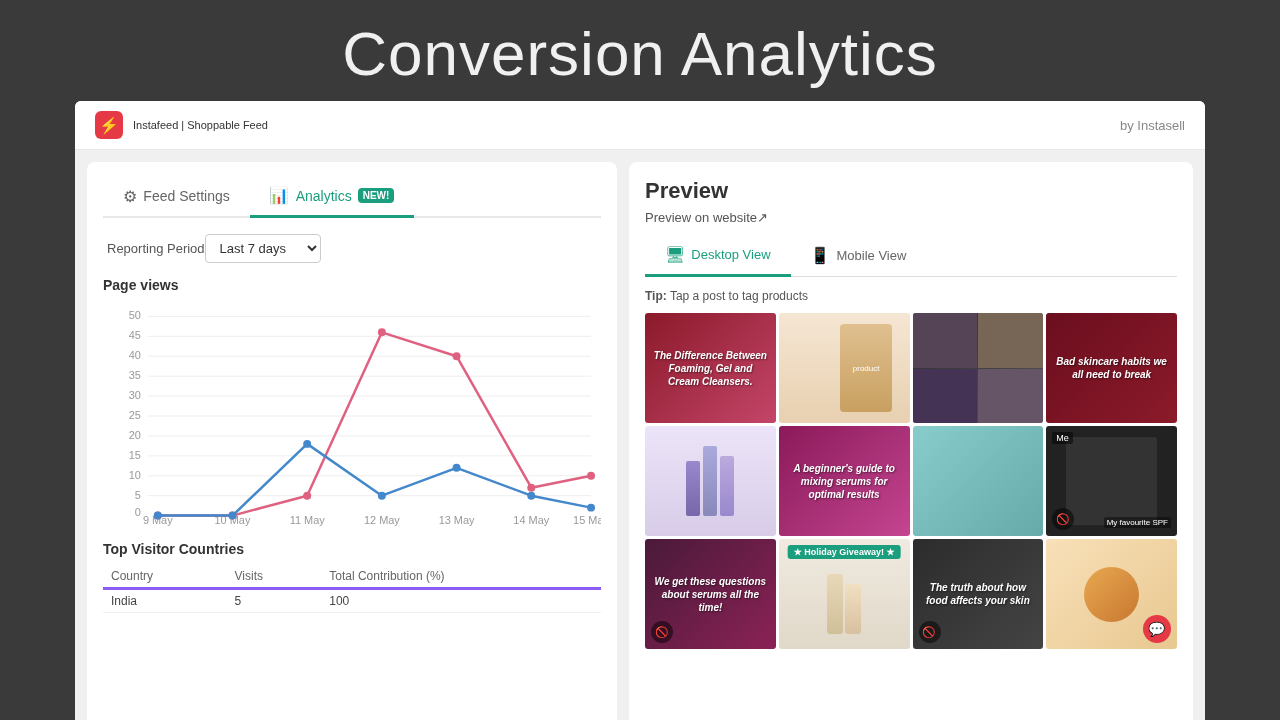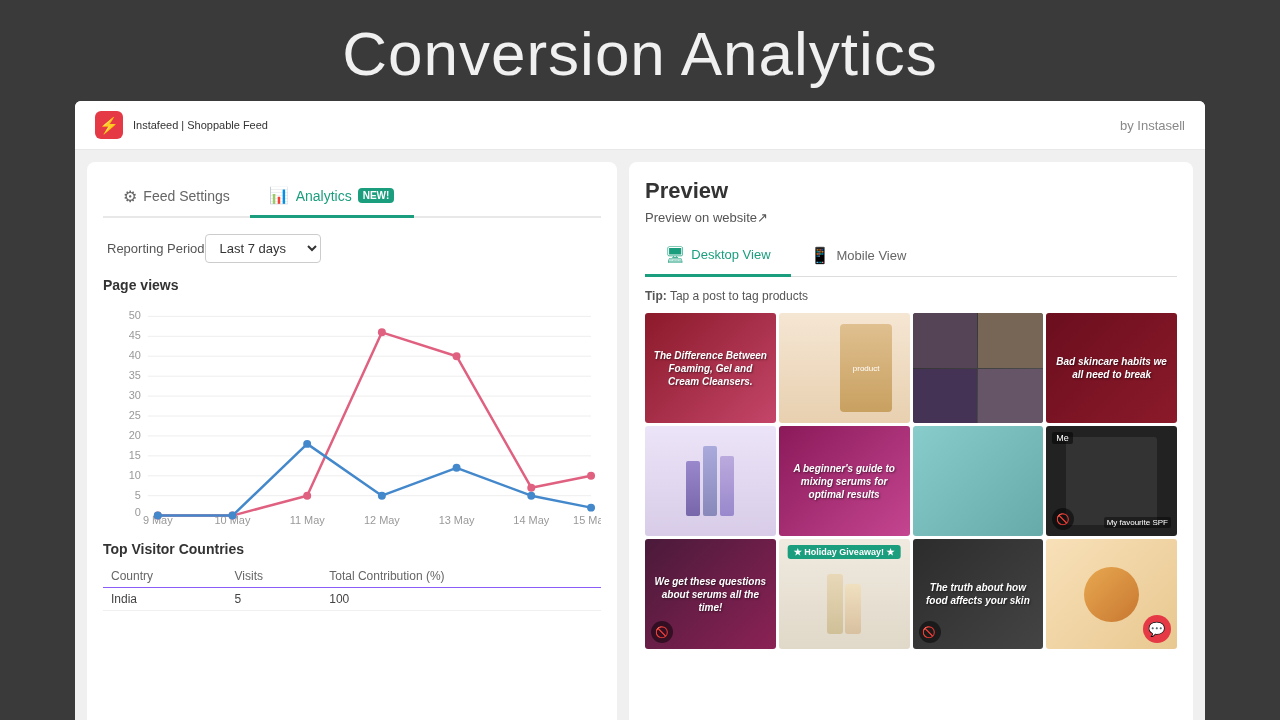--- a/index.html
+++ b/index.html
@@ -170,21 +170,21 @@
     .countries-table {
       width: 100%;
       font-size: 12px;
       border-collapse: collapse;
     }
     .countries-table th {
       text-align: left;
       color: #666;
       padding: 4px 8px;
       font-weight: 500;
-      border-bottom: 1px solid #8b5cf6;
+      border-bottom: 3px solid #8b5cf6;
     }
     .countries-table td {
       padding: 4px 8px;
       color: #444;
       border-bottom: 1px solid #f0f0f0;
     }
 
     
     .right-panel {
       background: #fff;

